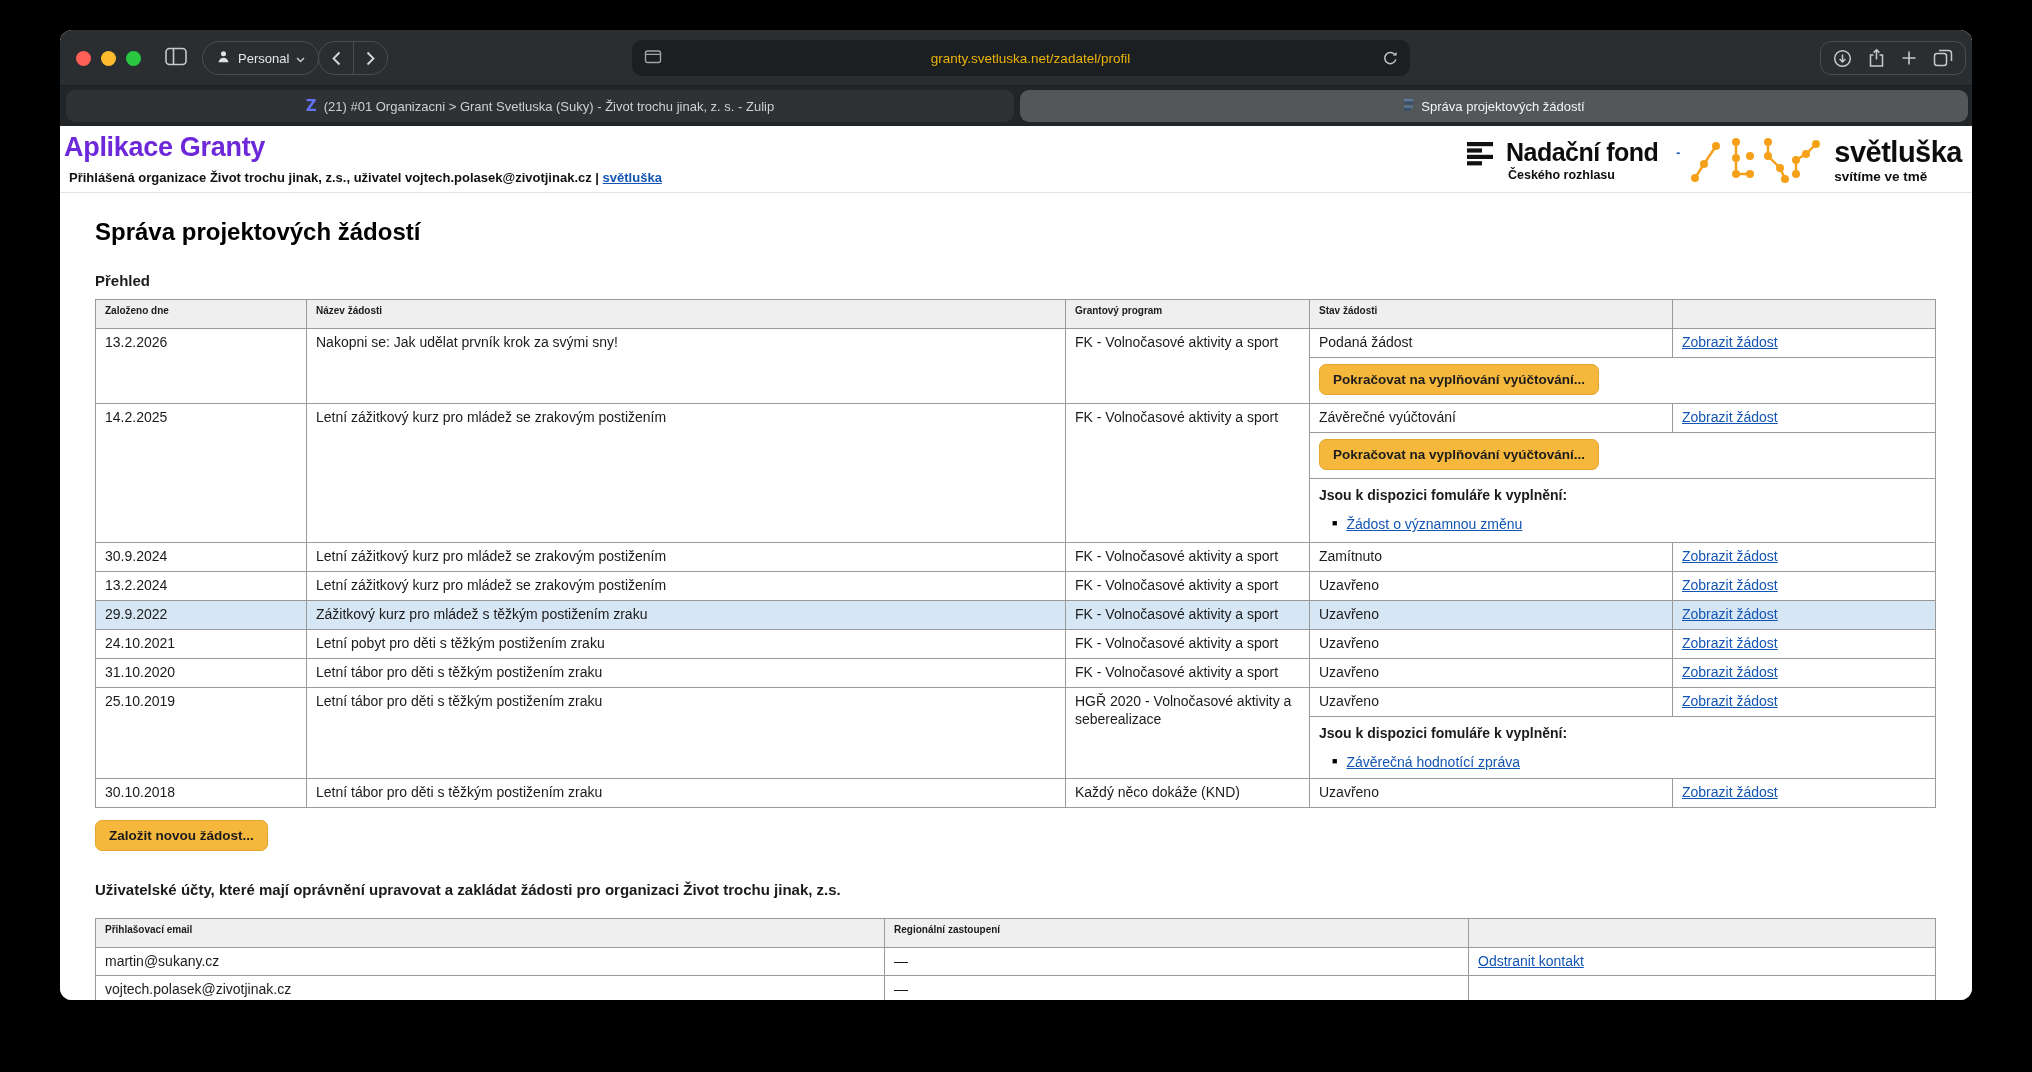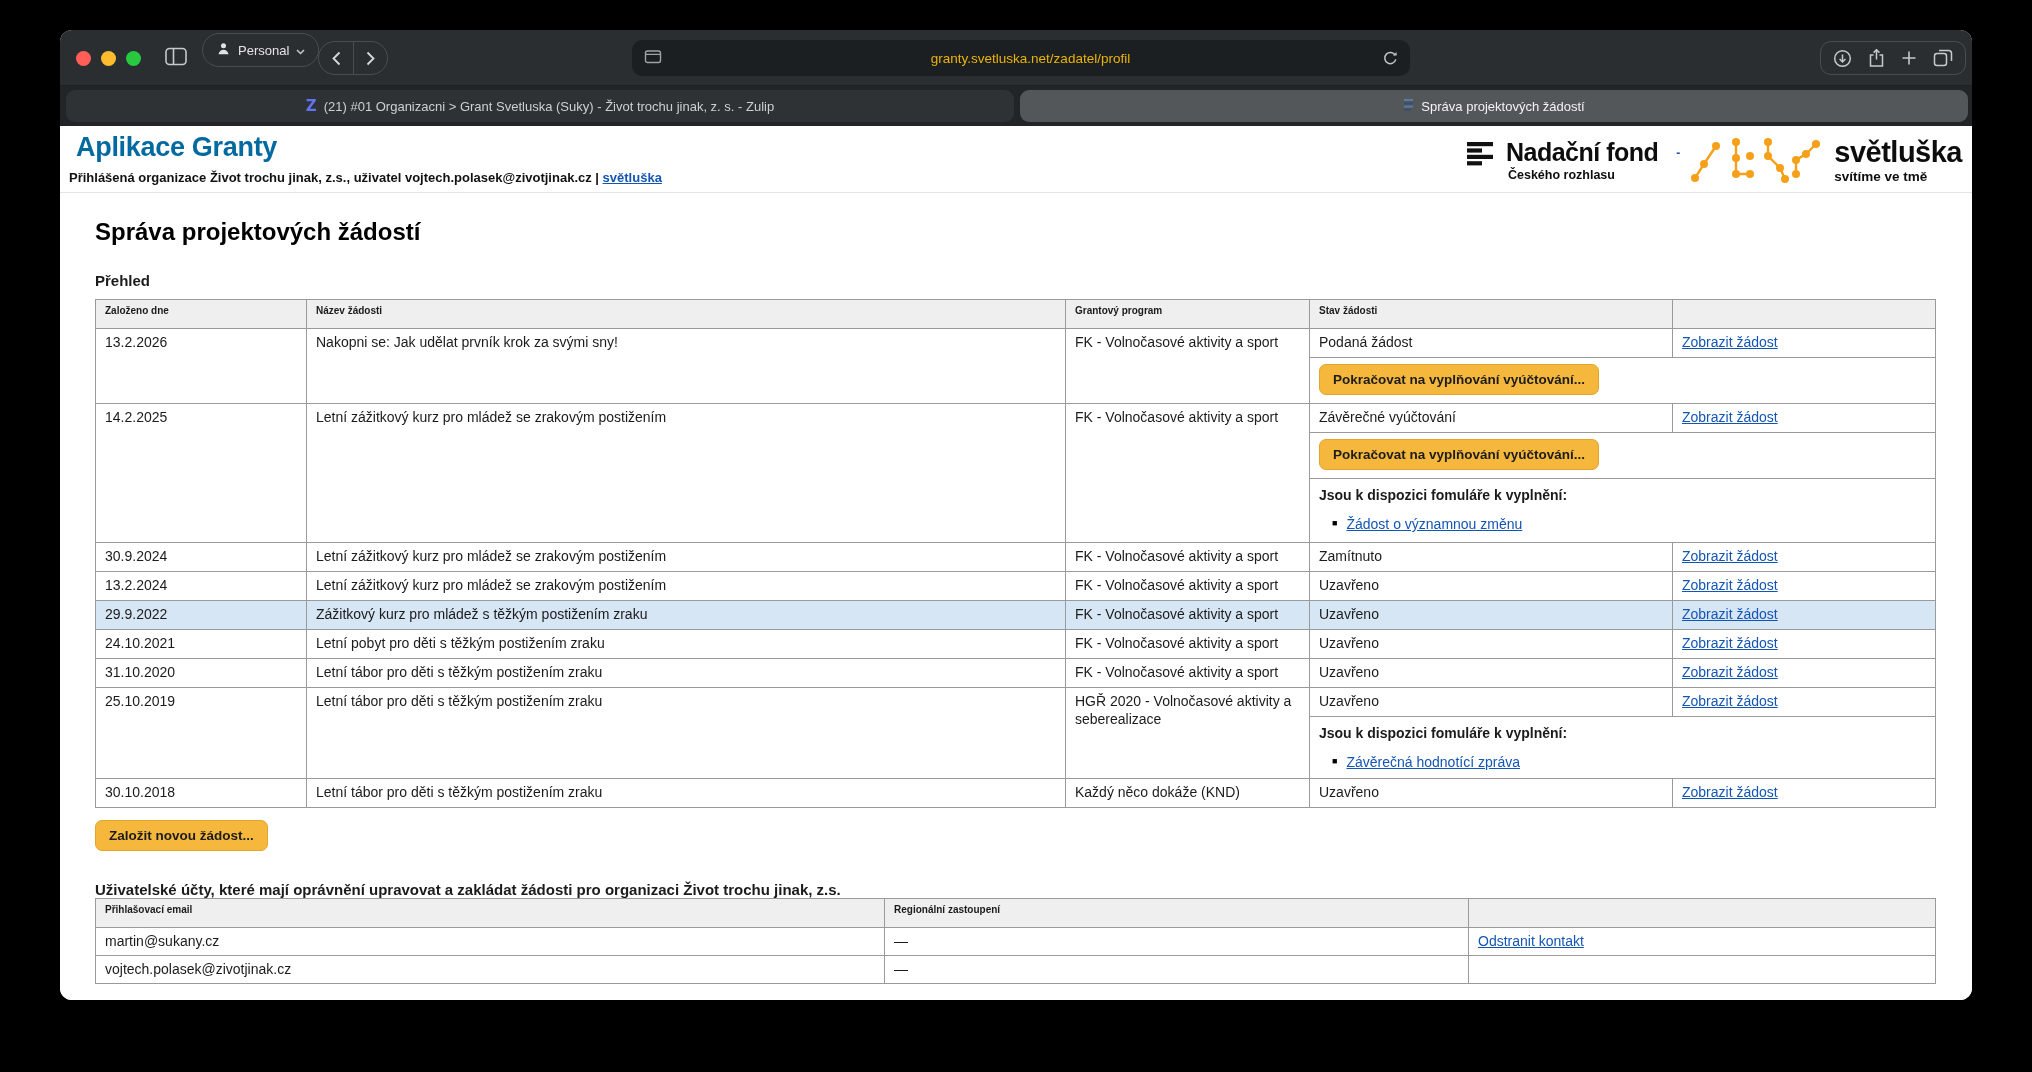--- a/index.html
+++ b/index.html
@@ -11,21 +11,21 @@
     border-radius:12px; overflow:hidden; background:#fff; }
 
   
   .toolbar { position:absolute; left:0; top:0; width:1912px; height:56px;
     background:#2b2e30; border-bottom:1px solid #1d1f21; }
   .traffic { position:absolute; left:16px; top:0; height:56px; display:flex; align-items:center; gap:10px; }
   .light { width:15px; height:15px; border-radius:50%; display:inline-block; }
   .light.red{ background:#ff5f57; } .light.yellow{ background:#febc2e; } .light.green{ background:#28c840; }
   .chrome-btn { background:transparent; border:none; display:flex; align-items:center; justify-content:center; cursor:default; }
   .sidebar-btn { position:absolute; left:98px; top:11px; width:36px; height:34px; border-radius:8px; }
-  .profile-pill { position:absolute; left:142px; top:3px; height:34px; border:1px solid #4a4e50;
+  .profile-pill { position:absolute; left:142px; top:11px; height:34px; border:1px solid #4a4e50;
     border-radius:17px; display:flex; gap:7px; padding:0 13px; color:#e3e5e6; font-size:13px; }
   .nav-pill { position:absolute; left:258px; top:11px; height:34px; border:1px solid #4a4e50;
     border-radius:17px; display:flex; overflow:hidden; }
   .nav-pill .chrome-btn { width:34px; height:32px; }
   .nav-pill .fwd { border-left:1px solid #4a4e50; }
   .urlbar { position:absolute; left:572px; top:10px; width:778px; height:36px; background:#1c1f21;
     border-radius:10px; display:flex; align-items:center; justify-content:center; }
   .urlbar .page-ic { position:absolute; left:12px; top:9px; }
   .urlbar .url-text { color:#eab308; font-size:13.5px;margin-left:19px; }
   .urlbar .reload { position:absolute; right:8px; top:7px; width:24px; height:22px; }
@@ -35,37 +35,37 @@
   
   .tabstrip { position:absolute; left:0; top:56px; width:1912px; height:40px; background:#222527; }
   .tab { position:absolute; top:4px; height:32px; border-radius:9px; display:flex; align-items:center;
     justify-content:center; gap:7px; font-size:13px; white-space:nowrap; overflow:hidden; cursor:default; }
   .tab.inactive { left:6px; width:948px; background:#2e3234; color:#ccd0d1; }
   .tab.active { left:960px; width:948px; background:#53575a; color:#f2f3f4; }
   .zulip-z { font-weight:bold; font-size:15px; color:#6172f3; font-family:"DejaVu Sans",sans-serif; }
 
   
   .page { position:absolute; left:0; top:96px; width:1912px; height:874px; background:#fff; color:#1b1b1b; }
-  .app-title { position:absolute; left:16px; top:6px; font-size:27px; font-weight:bold; letter-spacing:-0.3px; color:#0369a1; }
+  .app-title { position:absolute; left:4px; top:6px; font-size:27px; font-weight:bold; letter-spacing:-0.3px; color:#6d28d9; }
   .login-line { position:absolute; left:9px; top:44px; font-size:13px; font-weight:bold; color:#111; }
   .login-line a { font-weight:bold; }
   .page-divider { position:absolute; left:0; top:66px; width:1912px; border-top:1px solid #e4e4e4; }
 
   .logos { position:absolute; right:10px; top:6px; height:58px; display:flex; align-items:center; gap:14px; }
   .nf-group { display:flex; align-items:flex-start; gap:9px; }
   .nf-text .t1 { font-size:25px; font-weight:bold; letter-spacing:-0.5px; color:#0d0d0d; line-height:1; }
   .nf-text .t2 { font-size:12.5px; font-weight:bold; color:#0d0d0d; margin-top:3px; padding-left:2px; }
   .logo-dash { color:#1355b4; font-size:12px; font-weight:bold; align-self:flex-start; margin:14px -6px 0 4px; }
   .sv-text .t1 { font-size:29px; font-weight:bold; letter-spacing:-0.5px; color:#0d0d0d; line-height:1; }
   .sv-text .t2 { font-size:13.5px; font-weight:bold; color:#0d0d0d; margin-top:2px; }
 
   .content { position:absolute; left:35px; top:92px; width:1840px; }
   h1.page-title { font-size:24px; font-weight:bold; color:#000; margin:0 0 26px; }
   .section-label { font-size:15px; font-weight:bold; margin:0 0 10px; }
-  .section-title2 { font-size:15px; font-weight:bold; margin:30px 0 0; }
+  .section-title2 { font-size:15px; font-weight:bold; margin:30px 0 20px; }
 
   table { border-collapse:collapse; table-layout:fixed; width:1840px; font-size:14px; }
   th, td { border:1px solid #9a9a9a; padding:4px 9px 5px; text-align:left; vertical-align:top; line-height:1.3; }
   th { background:#efefef; font-size:10px; font-weight:bold; }
   tr.simple { height:29px; }
   a { color:var(--link-blue,#1355b4); text-decoration:underline; }
   td a { font-size:14px; }
   tr.hl td { background:var(--row-highlight,#d7e6f5); }
 
   .btn-orange { display:inline-block; background:var(--accent-orange,#f5b83d); border:1px solid #e3a52d;

